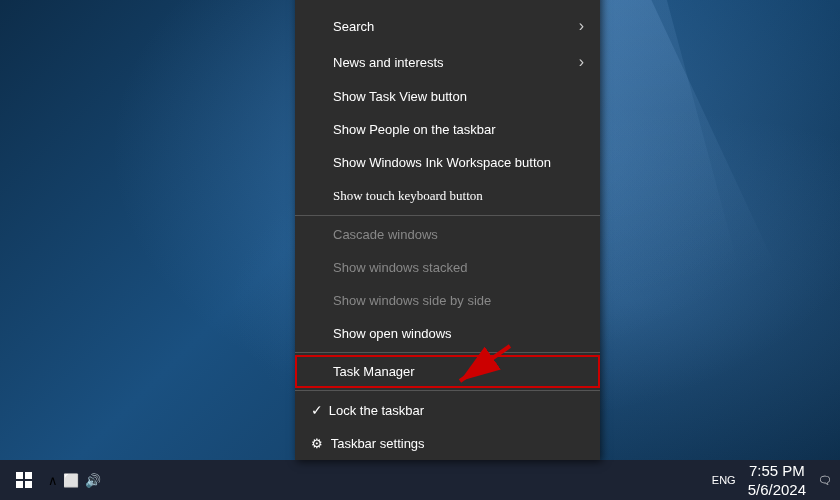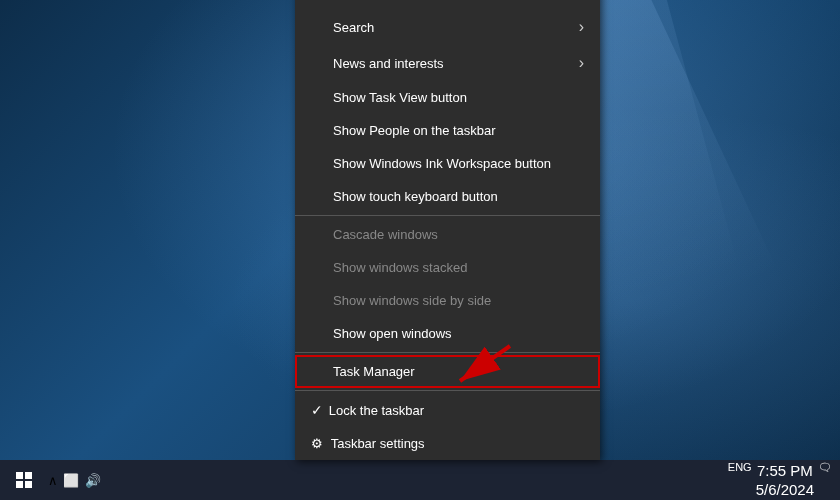--- a/index.html
+++ b/index.html
@@ -73,21 +73,22 @@
       display: flex;
       align-items: center;
       justify-content: center;
       color: white;
       font-size: 14px;
     }
 
     .taskbar-right {
       margin-left: auto;
       display: flex;
-      gap: 4px;
+      align-items: center;
+      gap: 12px;
       padding-right: 8px;
       color: white;
       font-size: 11px;
     }
 
     .taskbar-time {
       text-align: center;
       line-height: 1.3;
       font-size: 15px;
     }
@@ -194,21 +195,21 @@
         <span style="flex:1">Show Task View button</span>
       </div>
       <div class="menu-item" style="display: flex; align-items: center;">
         <span style="margin-right:22px"></span>
         <span style="flex:1">Show People on the taskbar</span>
       </div>
       <div class="menu-item" style="display: flex; align-items: center;">
         <span style="margin-right:22px"></span>
         <span style="flex:1">Show Windows Ink Workspace button</span>
       </div>
-      <div class="menu-item" style="display: flex; align-items: center;">
+      <div class="menu-item" style="display: flex; align-items: center; font-family: Liberation Serif, serif;">
         <span style="margin-right:22px"></span>
         <span style="flex:1">Show touch keyboard button</span>
       </div>
       <div class="menu-separator"></div>
       <div class="menu-item disabled" style="display: flex; align-items: center;">
         <span style="margin-right:22px"></span>
         <span style="flex:1">Cascade windows</span>
       </div>
       <div class="menu-item disabled" style="display: flex; align-items: center;">
         <span style="margin-right:22px"></span>

